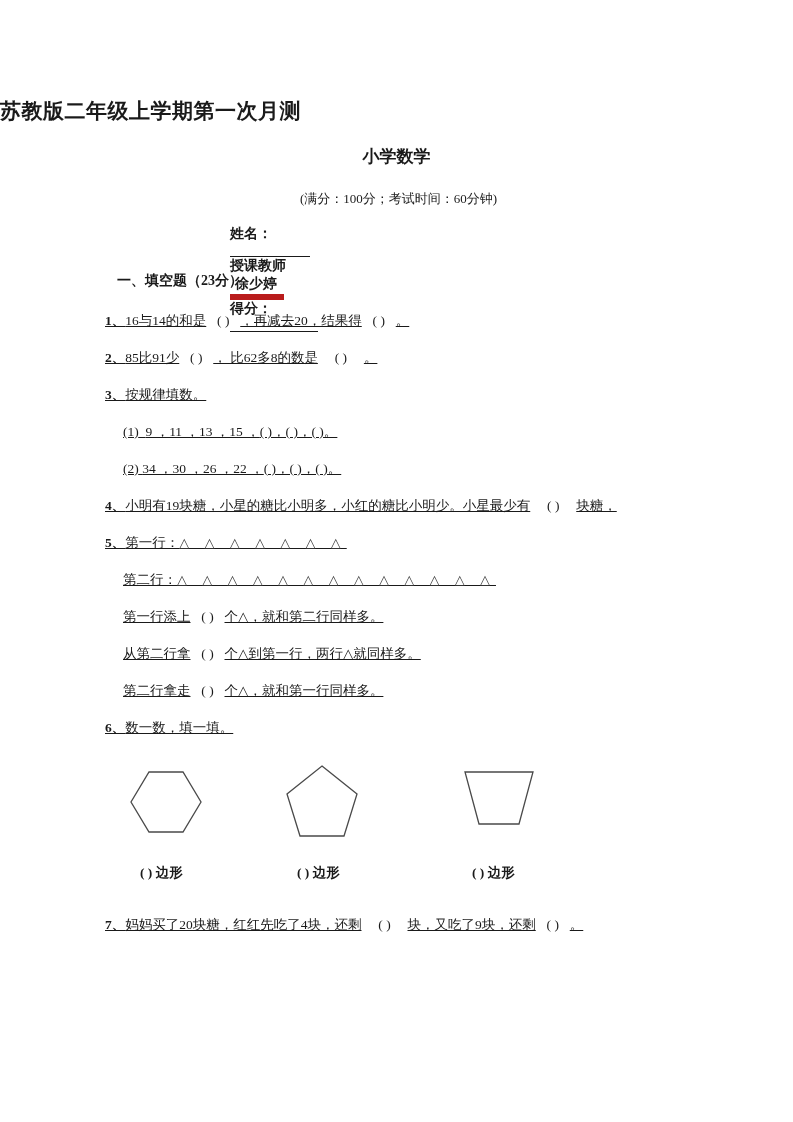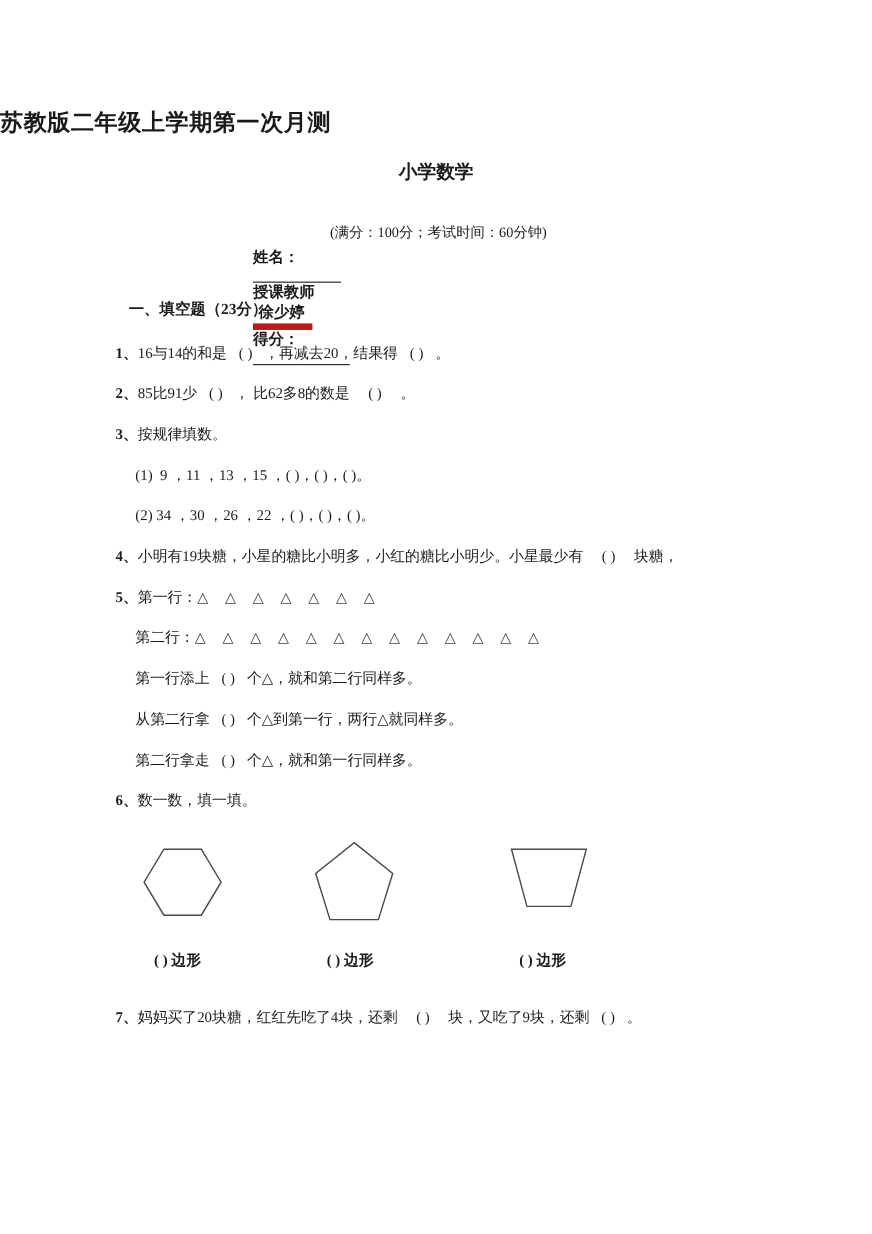--- a/index.html
+++ b/index.html
@@ -39,21 +39,21 @@
     font-weight: bold;
     margin: 0;
     position: absolute;
     top: 145px;
     left: 0;
     right: 0;
   }
   .doc-meta {
     text-align: center;
     font-size: 13px;
-    margin: 16px;
+    margin: 4px;
     position: absolute;
     top: 186px;
     left: 4px;
     right: 0;
   }
 
   .name-row {
     position: absolute;
     top: 225px;
     left: 196px;
@@ -88,20 +88,21 @@
     position: absolute;
     top: 272px;
     left: 105px;
     right: 50px;
   }
   .line {
     font-size: 13.5px;
     line-height: 1;
     margin: 0 0 23.5px 0;
     white-space: nowrap;
+    text-decoration: underline;
   }
   .sec-head {
     font-size: 14px;
     font-weight: 700;
     margin: 0 0 24px 12px;
   }
   .q { font-weight: 600; }
   .indent-1 { padding-left: 18px; }
   .paren {
     display: inline-block;

